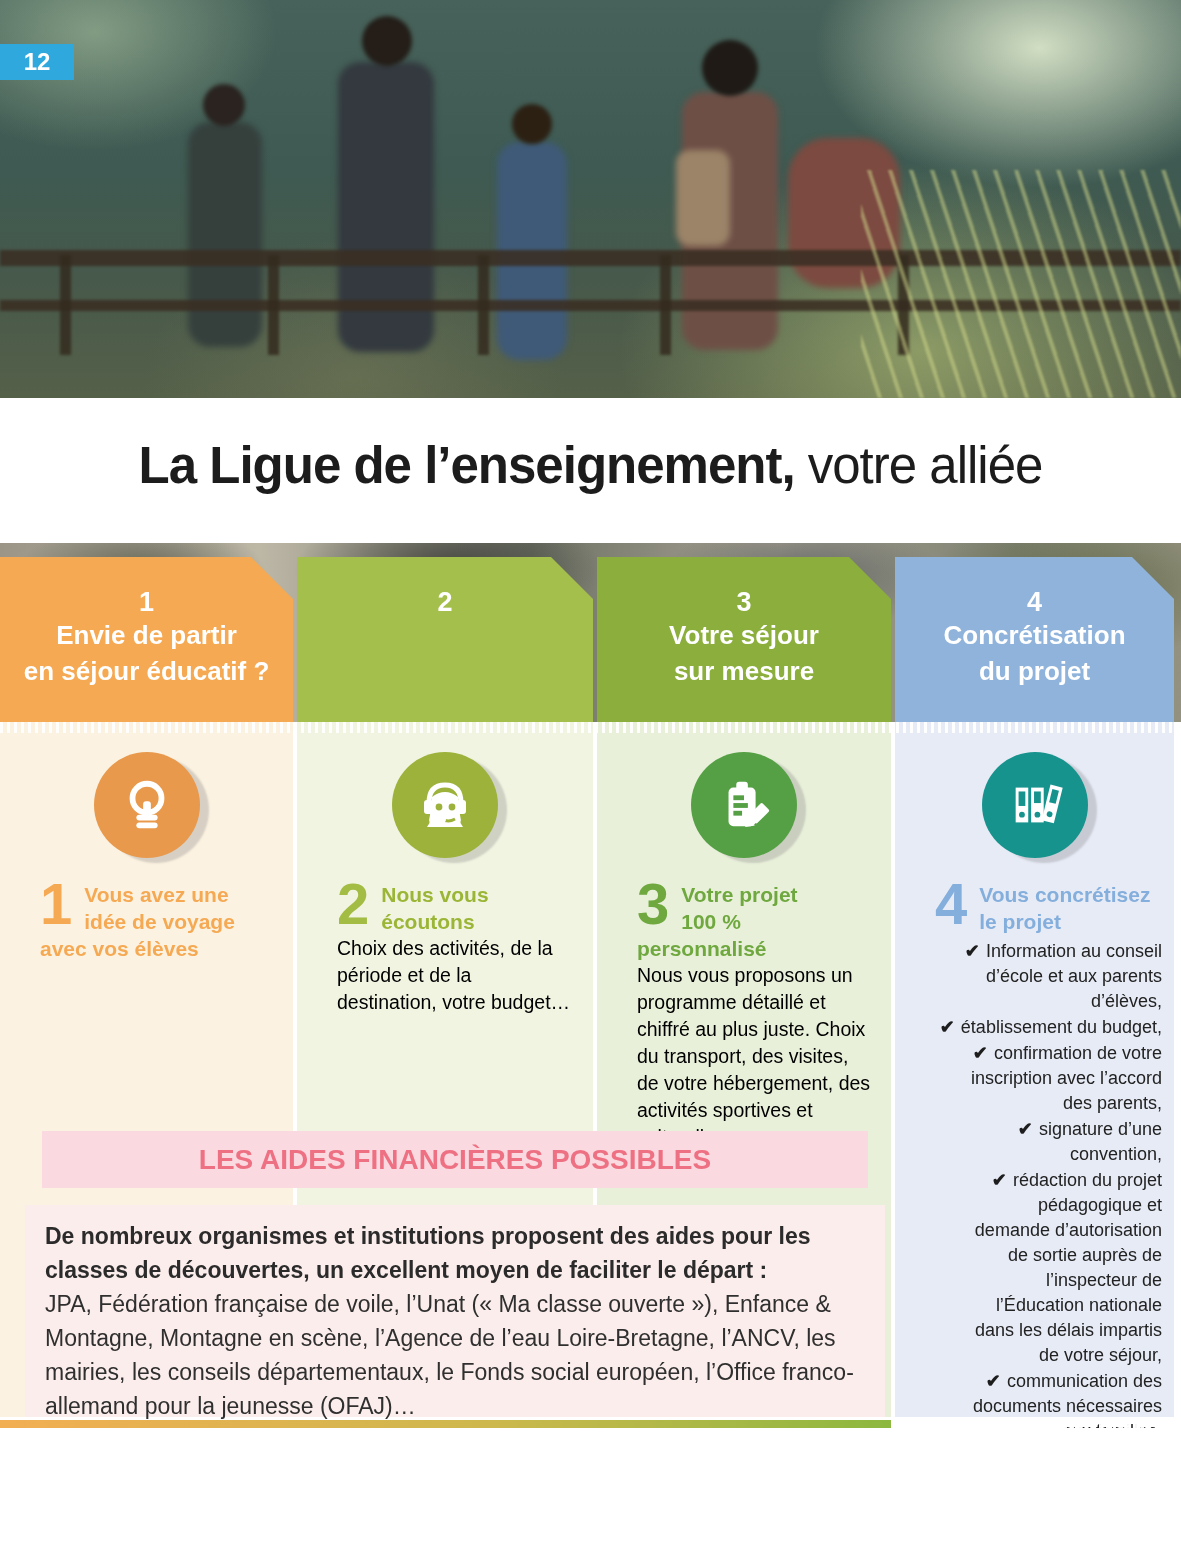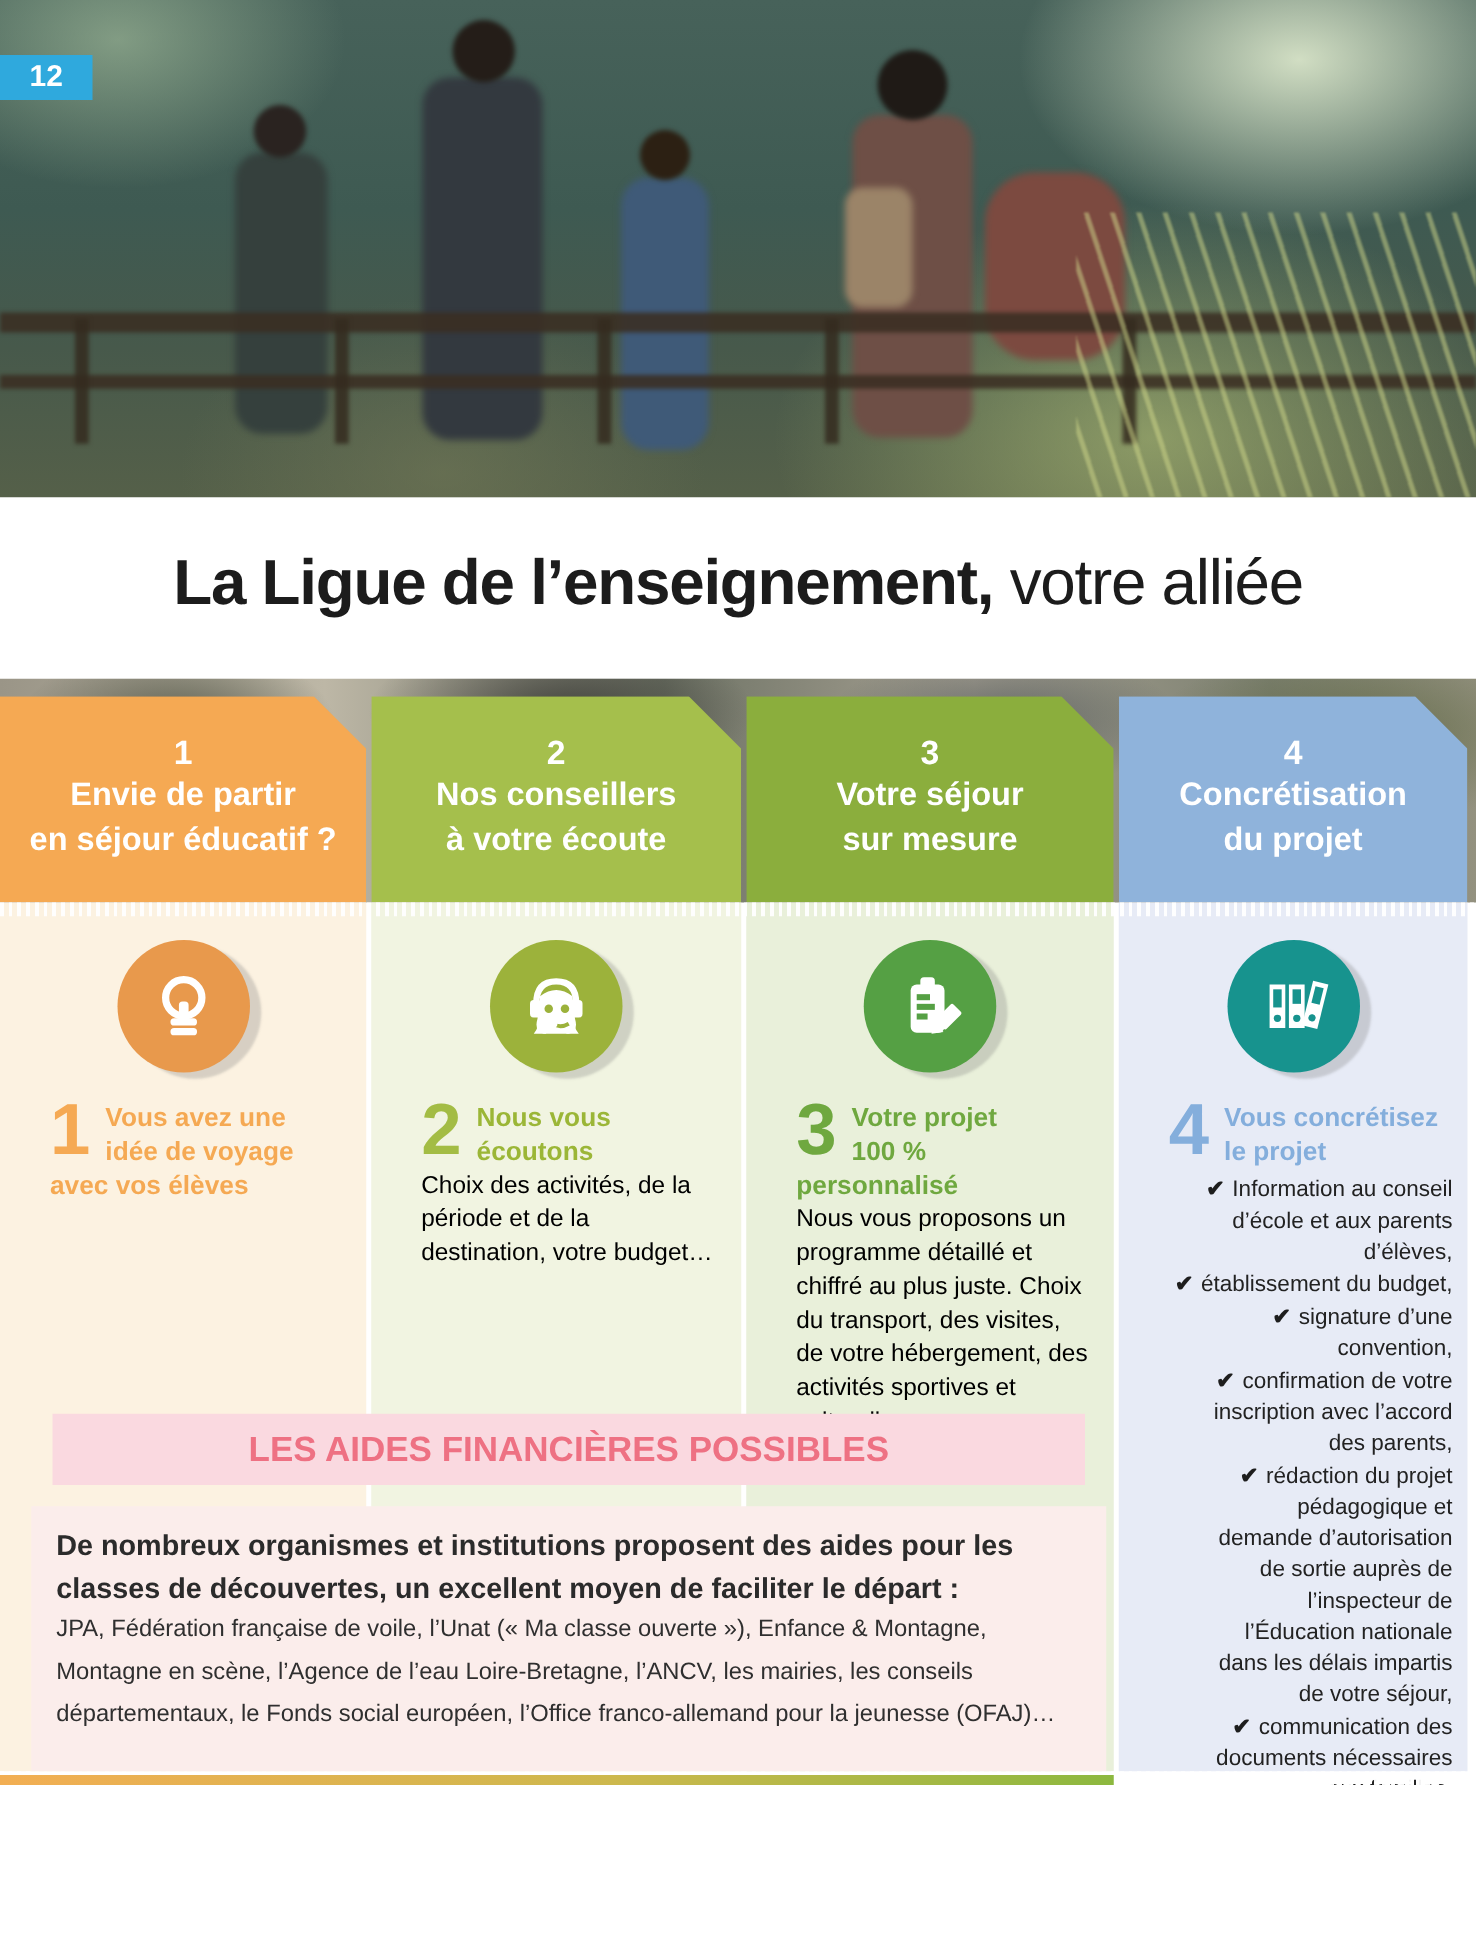--- a/index.html
+++ b/index.html
@@ -83,21 +83,21 @@
     font-size:18px;line-height:25px;color:#222;}
   ul.checklist li{padding-left:25px;text-indent:-25px;margin-bottom:1px;text-align:right;}
   ul.checklist .check{font-weight:bold;margin-right:6px;color:#1d1d1d;}
 
   
   .aid-banner{left:42px;top:1131px;width:826px;height:57px;background:#FAD9E0;
     color:#EE7183;font-weight:bold;font-size:28px;line-height:57px;text-align:center;}
   .aid-box{left:25px;top:1205px;width:860px;height:212px;background:#FBEDEB;
     padding:14px 18px 0 20px;box-sizing:border-box;}
   .aid-intro{margin:0;font-weight:bold;font-size:23px;line-height:34px;color:#2b2b2b;}
-  .aid-body{margin:0;font-size:19px;line-height:34px;color:#2f2f2f;}
+  .aid-body{margin:0;font-size:23px;line-height:34px;color:#2f2f2f;}
 
   
   .band-left{left:0;top:1420px;width:891px;height:137px;
     background:linear-gradient(90deg,#F2AE53 0%, #CDB84D 55%, #8CB83F 100%);
     color:#fff;font-weight:bold;font-size:27px;text-align:center;line-height:137px;}
   .band-right{left:894px;top:1428px;width:287px;height:137px;background:#84ADDB;
     color:#fff;font-weight:bold;font-size:27px;line-height:34px;text-align:center;
     display:flex;align-items:center;justify-content:center;}
 </style>
 </head>
@@ -134,22 +134,20 @@
 
   <div class="abs strip2"></div>
 
   <div class="abs hdr hdr1">
     <span class="num">1</span>
     <span class="lbl preline">Envie de partir
 en séjour éducatif ?</span>
   </div>
   <div class="abs hdr hdr2">
     <span class="num">2</span>
-    <span class="lbl preline">Nos conseillers
-à votre écoute</span>
   </div>
   <div class="abs hdr hdr3">
     <span class="num">3</span>
     <span class="lbl preline">Votre séjour
 sur mesure</span>
   </div>
   <div class="abs hdr hdr4">
     <span class="num">4</span>
     <span class="lbl preline">Concrétisation
 du projet</span>
@@ -230,22 +228,22 @@
         </g>
       </svg>
     </div>
     <div class="step-text" style="padding-right:12px;">
       <span class="step-num n4">4</span>
       <div class="step-title t4 preline">Vous concrétisez
 le projet</div>
       <ul class="checklist">
         <li><span class="check">✔</span><span>Information au conseil d’école et aux parents d’élèves,</span></li>
         <li><span class="check">✔</span><span>établissement du budget,</span></li>
+        <li><span class="check">✔</span><span>confirmation de votre inscription avec l’accord des parents,</span></li>
         <li><span class="check">✔</span><span>signature d’une convention,</span></li>
-        <li><span class="check">✔</span><span>confirmation de votre inscription avec l’accord des parents,</span></li>
         <li><span class="check">✔</span><span>rédaction du projet pédagogique et demande d’autorisation de sortie auprès de l’inspecteur de l’Éducation nationale dans les délais impartis de votre séjour,</span></li>
         <li><span class="check">✔</span><span>communication des documents nécessaires aux familles,</span></li>
         <li><span class="check">✔</span><span>dépôt du dossier auprès de votre inspecteur de l’Éducation nationale 4 semaines avant votre départ.</span></li>
       </ul>
     </div>
   </div>
 
   <div class="abs ticks ticks-top"></div>
   <div class="abs ticks ticks-bottom"></div>
 

